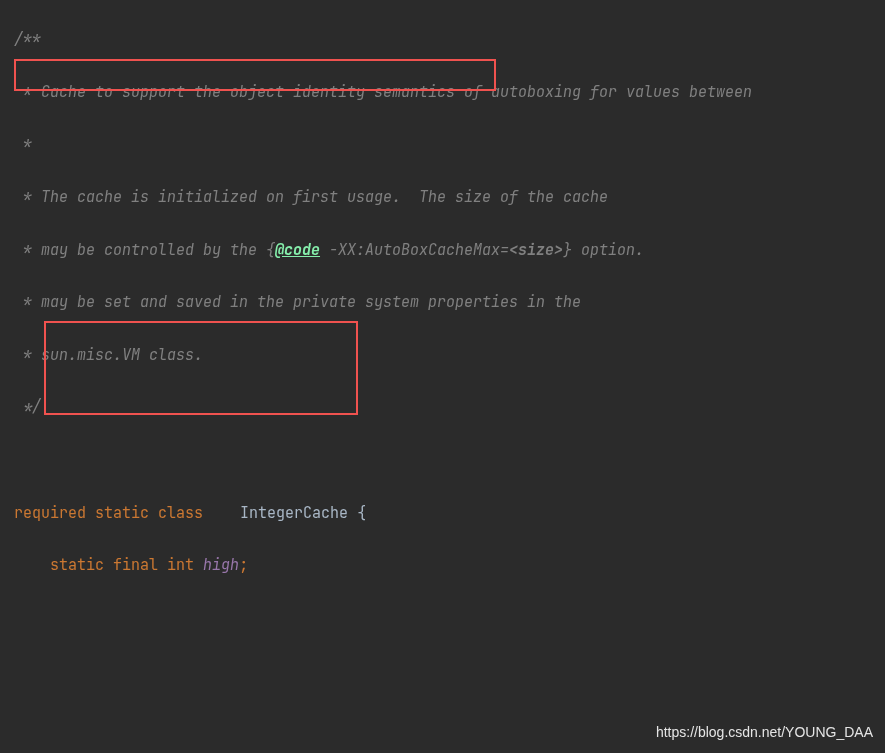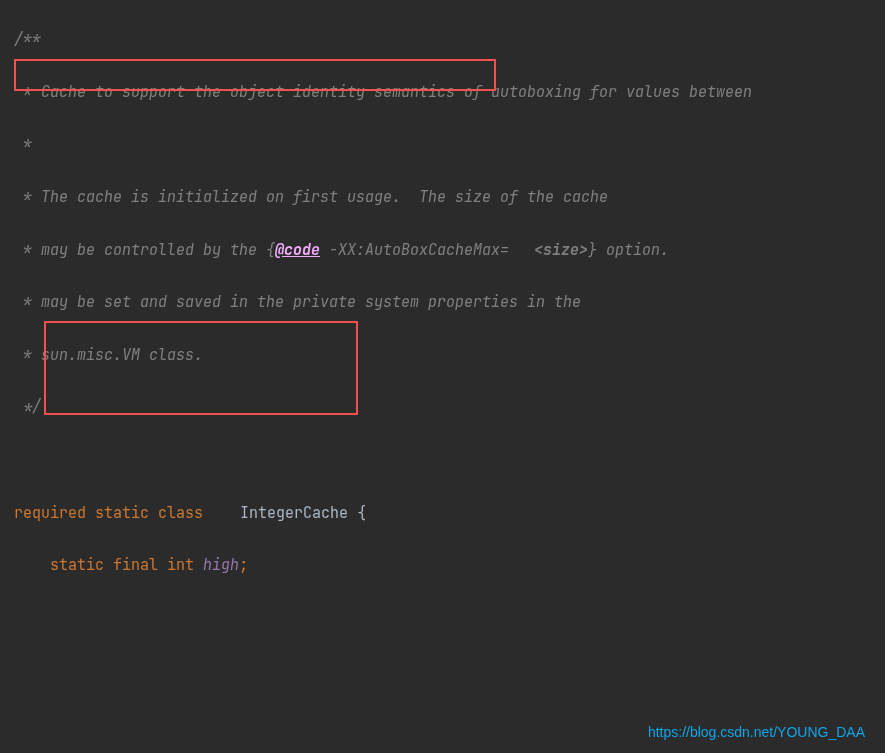--- a/index.html
+++ b/index.html
@@ -20,38 +20,38 @@
     white-space: pre;
   }
   .line {
     padding-left: 14px;
     height: 26.3px;
   }
   .line.cur {
     background: #323232;
   }
   .cmt { color: #808080; font-style: italic; }
-  .cmt-link { color: #f0abfc; font-style: italic; text-decoration: underline; font-weight: bold; }
-  .cmt-attr { color: #808080; font-style: italic; font-weight: bold; margin-left: 25px; }
+  .cmt-link { color: #86efac; font-style: italic; text-decoration: underline; font-weight: bold; }
+  .cmt-attr { color: #808080; font-style: italic; font-weight: bold; }
   .kw { color: #cc7832; }
   .clsname { color: #a9b7c6; margin-left: 28px; }
   .fld { color: #9876aa; font-style: italic; }
   .num { color: #6897bb; }
   .semi { color: #cc7832; }
   .box {
     position: absolute;
     border: 2px solid #f0524f;
     pointer-events: none;
     z-index: 5;
   }
   .watermark {
     position: absolute;
-    right: 20px;
+    right: 12px;
     bottom: 8px;
-    color: #0ea5e9;
+    color: #e5e5e5;
     font-family: Arial, sans-serif;
     font-size: 14px;
     font-style: normal;
   }
 </style>
 </head>
 <body>
 
 <div class="code-area">
 <div class="line"><span class="cmt">/**</span></div>

